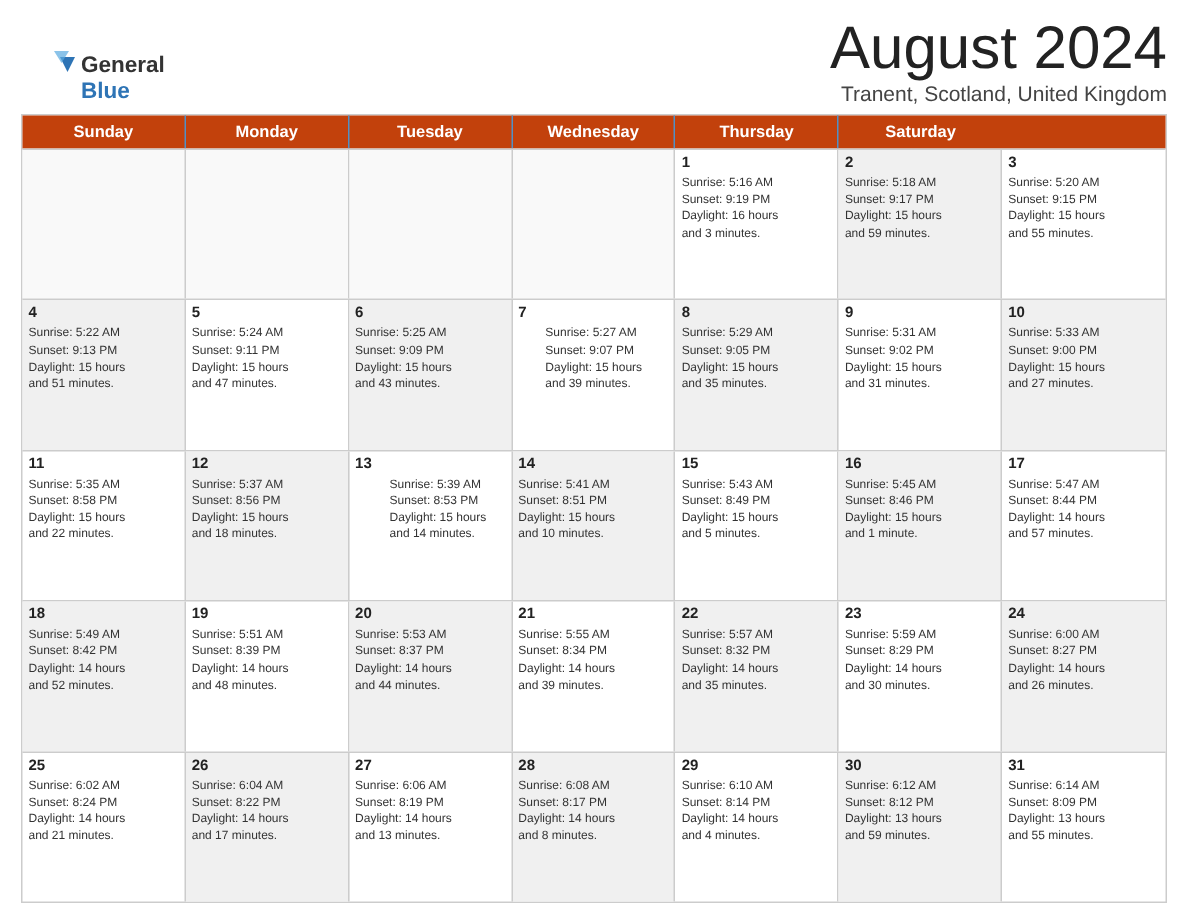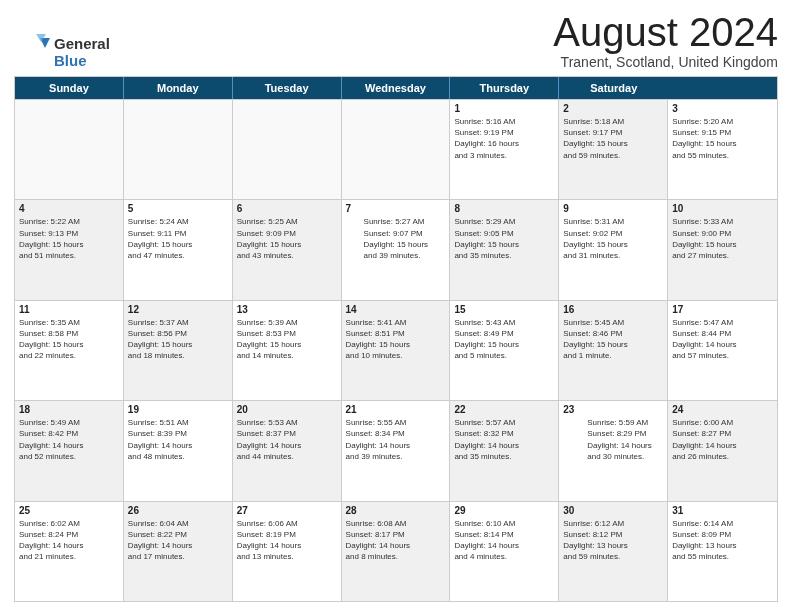--- a/index.html
+++ b/index.html
@@ -43,21 +43,21 @@
     }
     .calendar {
       flex: 1;
       display: flex;
       flex-direction: column;
       border: 1px solid #ccc;
     }
     .cal-header-row {
       display: grid;
       grid-template-columns: repeat(7, 1fr);
-      background: #0c4a6e;
+      background: #c2410c;
     }
     .cal-header-cell {
       color: #fff;
       font-size: 11px;
       font-weight: bold;
       text-align: center;
       padding: 5px 2px;
       border-right: 1px solid #5090c5;
     }
     .cal-header-cell:last-child { border-right: none; }
@@ -222,21 +222,21 @@
           </div>
           <div class="cal-cell shaded">
             <div class="day-num">12</div>
             <div class="day-info" style="white-space: pre-line;">Sunrise: 5:37 AM
 Sunset: 8:56 PM
 Daylight: 15 hours
 and 18 minutes.</div>
           </div>
           <div class="cal-cell">
             <div class="day-num">13</div>
-            <div class="day-info" style="white-space: pre-line;">Sunrise: 5:39 AM
+            <div class="day-info" style="white-space: pre-line; margin-left: 23px;">Sunrise: 5:39 AM
 Sunset: 8:53 PM
 Daylight: 15 hours
 and 14 minutes.</div>
           </div>
           <div class="cal-cell shaded">
             <div class="day-num">14</div>
             <div class="day-info" style="white-space: pre-line;">Sunrise: 5:41 AM
 Sunset: 8:51 PM
 Daylight: 15 hours
 and 10 minutes.</div>
@@ -294,21 +294,21 @@
           </div>
           <div class="cal-cell shaded">
             <div class="day-num">22</div>
             <div class="day-info" style="white-space: pre-line;">Sunrise: 5:57 AM
 Sunset: 8:32 PM
 Daylight: 14 hours
 and 35 minutes.</div>
           </div>
           <div class="cal-cell">
             <div class="day-num">23</div>
-            <div class="day-info" style="white-space: pre-line; margin-left: 24px;">Sunrise: 5:59 AM
+            <div class="day-info" style="white-space: pre-line;">Sunrise: 5:59 AM
 Sunset: 8:29 PM
 Daylight: 14 hours
 and 30 minutes.</div>
           </div>
           <div class="cal-cell shaded">
             <div class="day-num">24</div>
             <div class="day-info" style="white-space: pre-line;">Sunrise: 6:00 AM
 Sunset: 8:27 PM
 Daylight: 14 hours
 and 26 minutes.</div>

